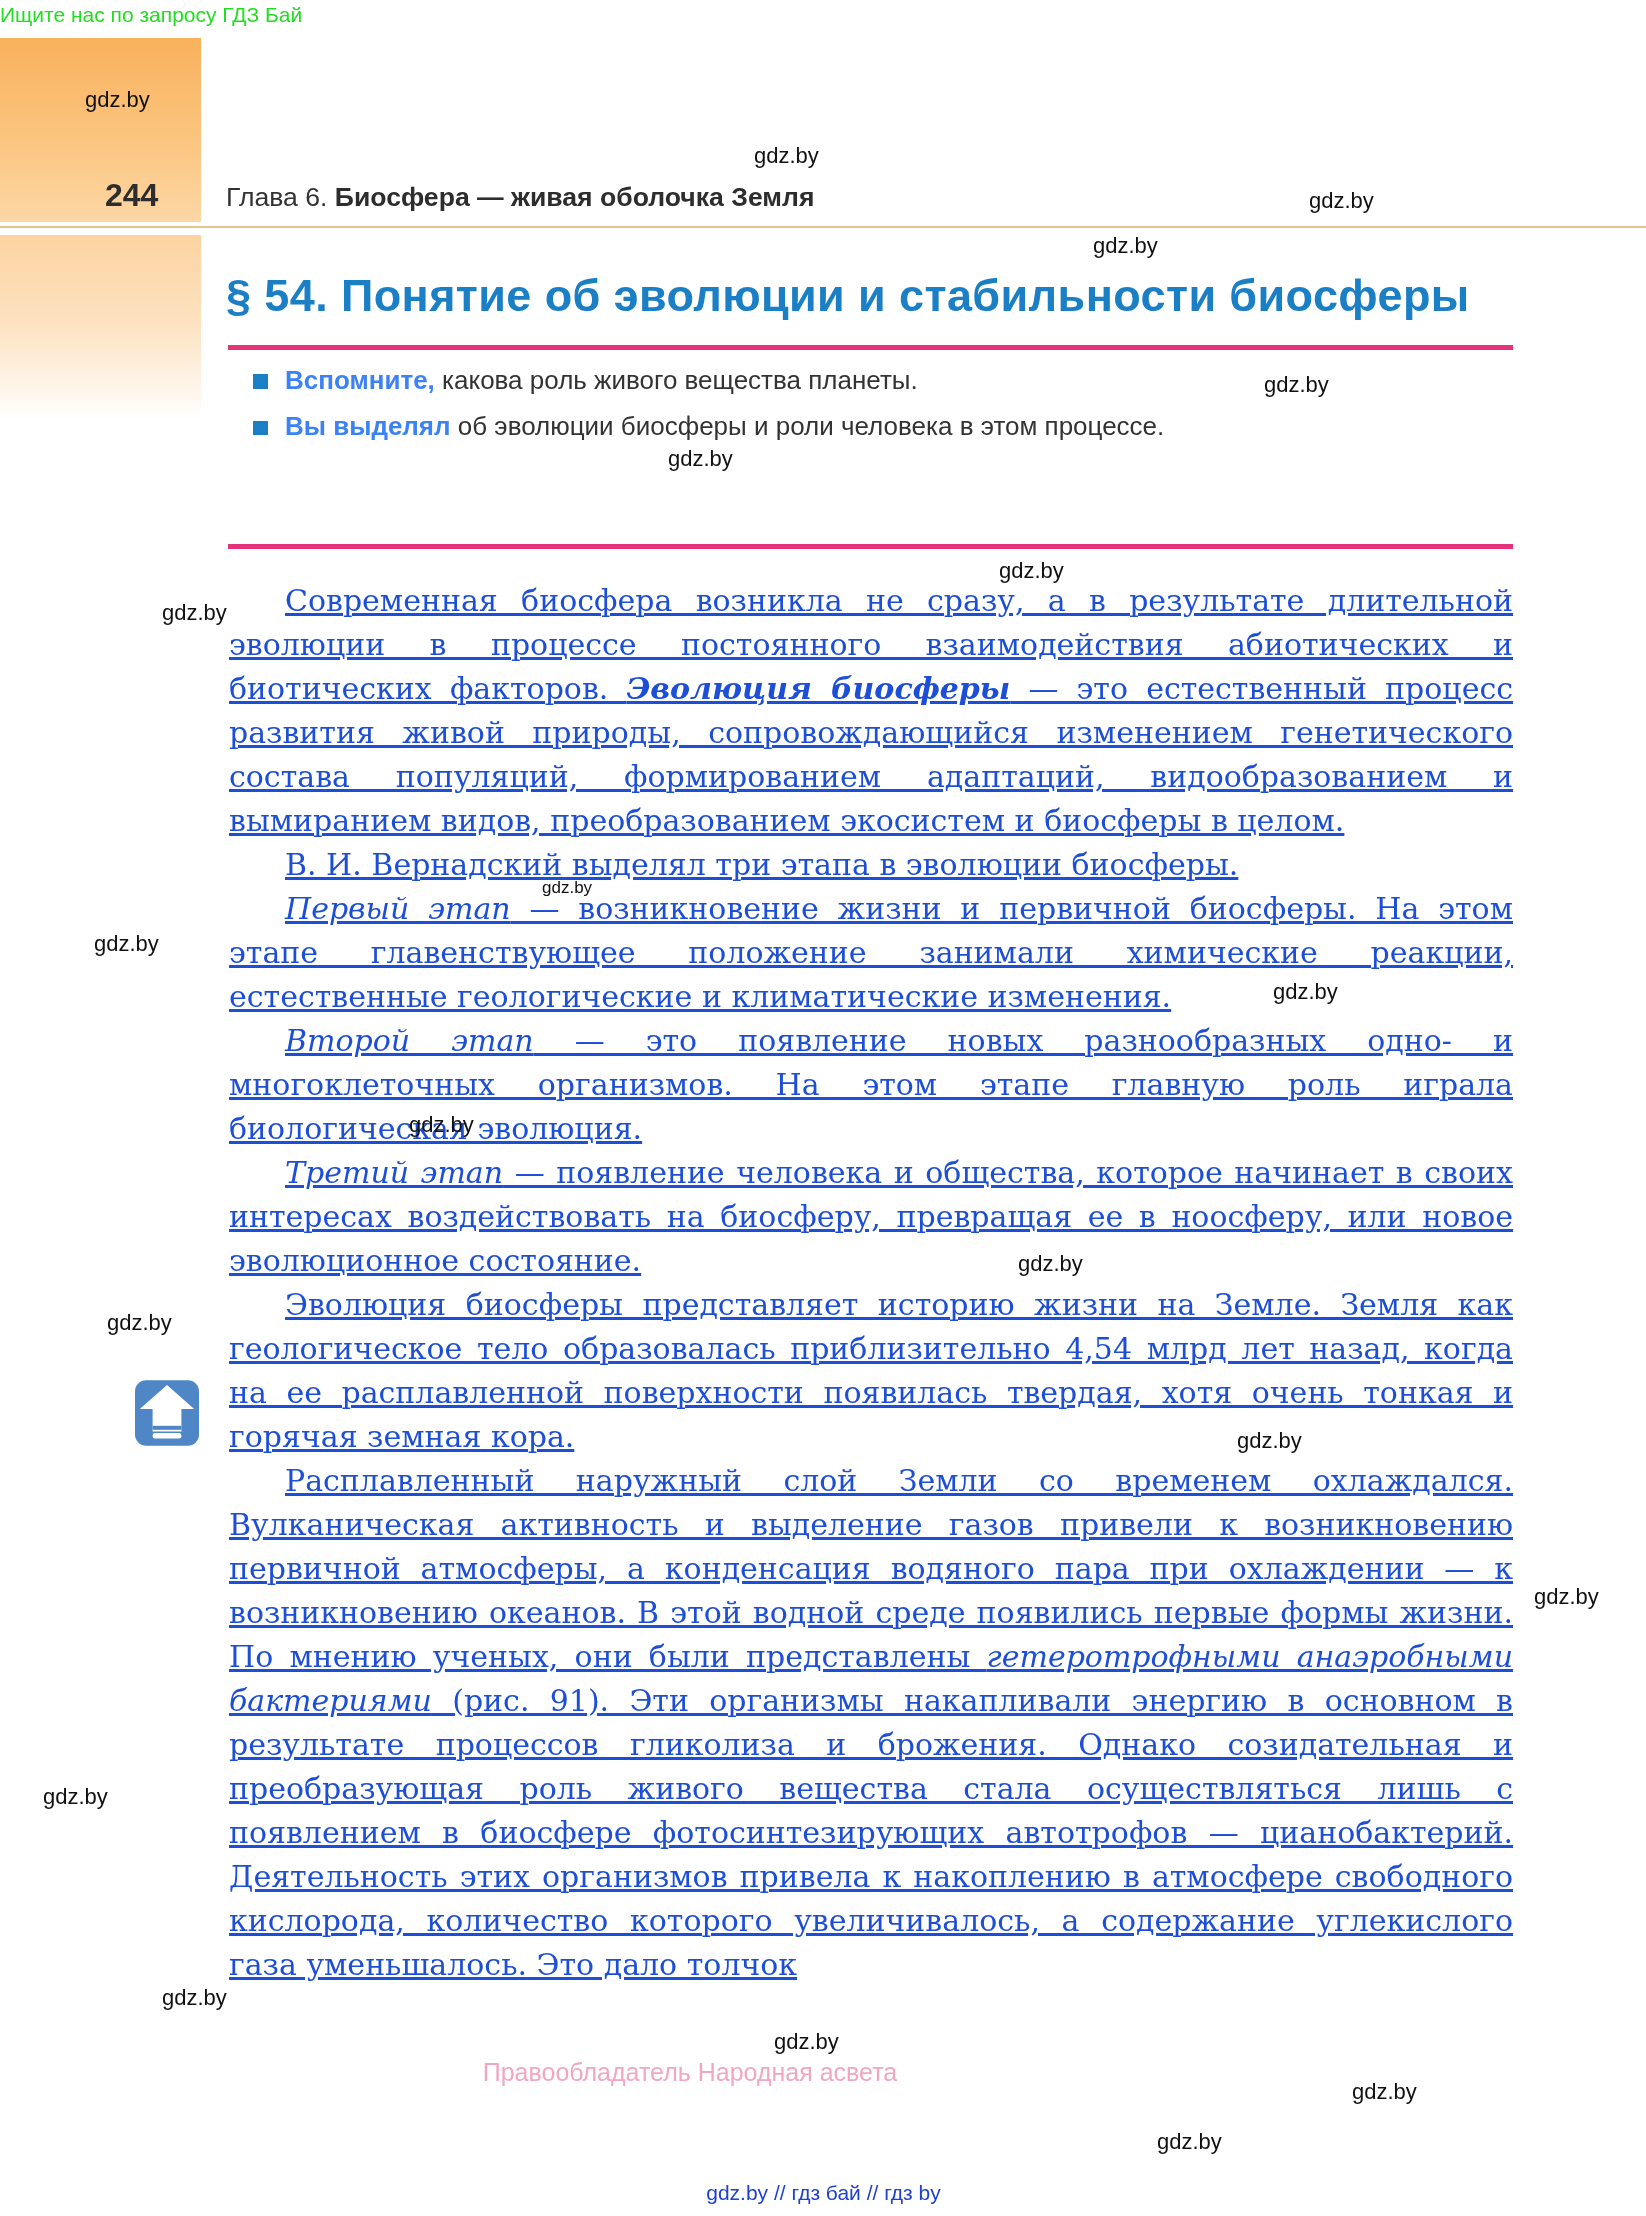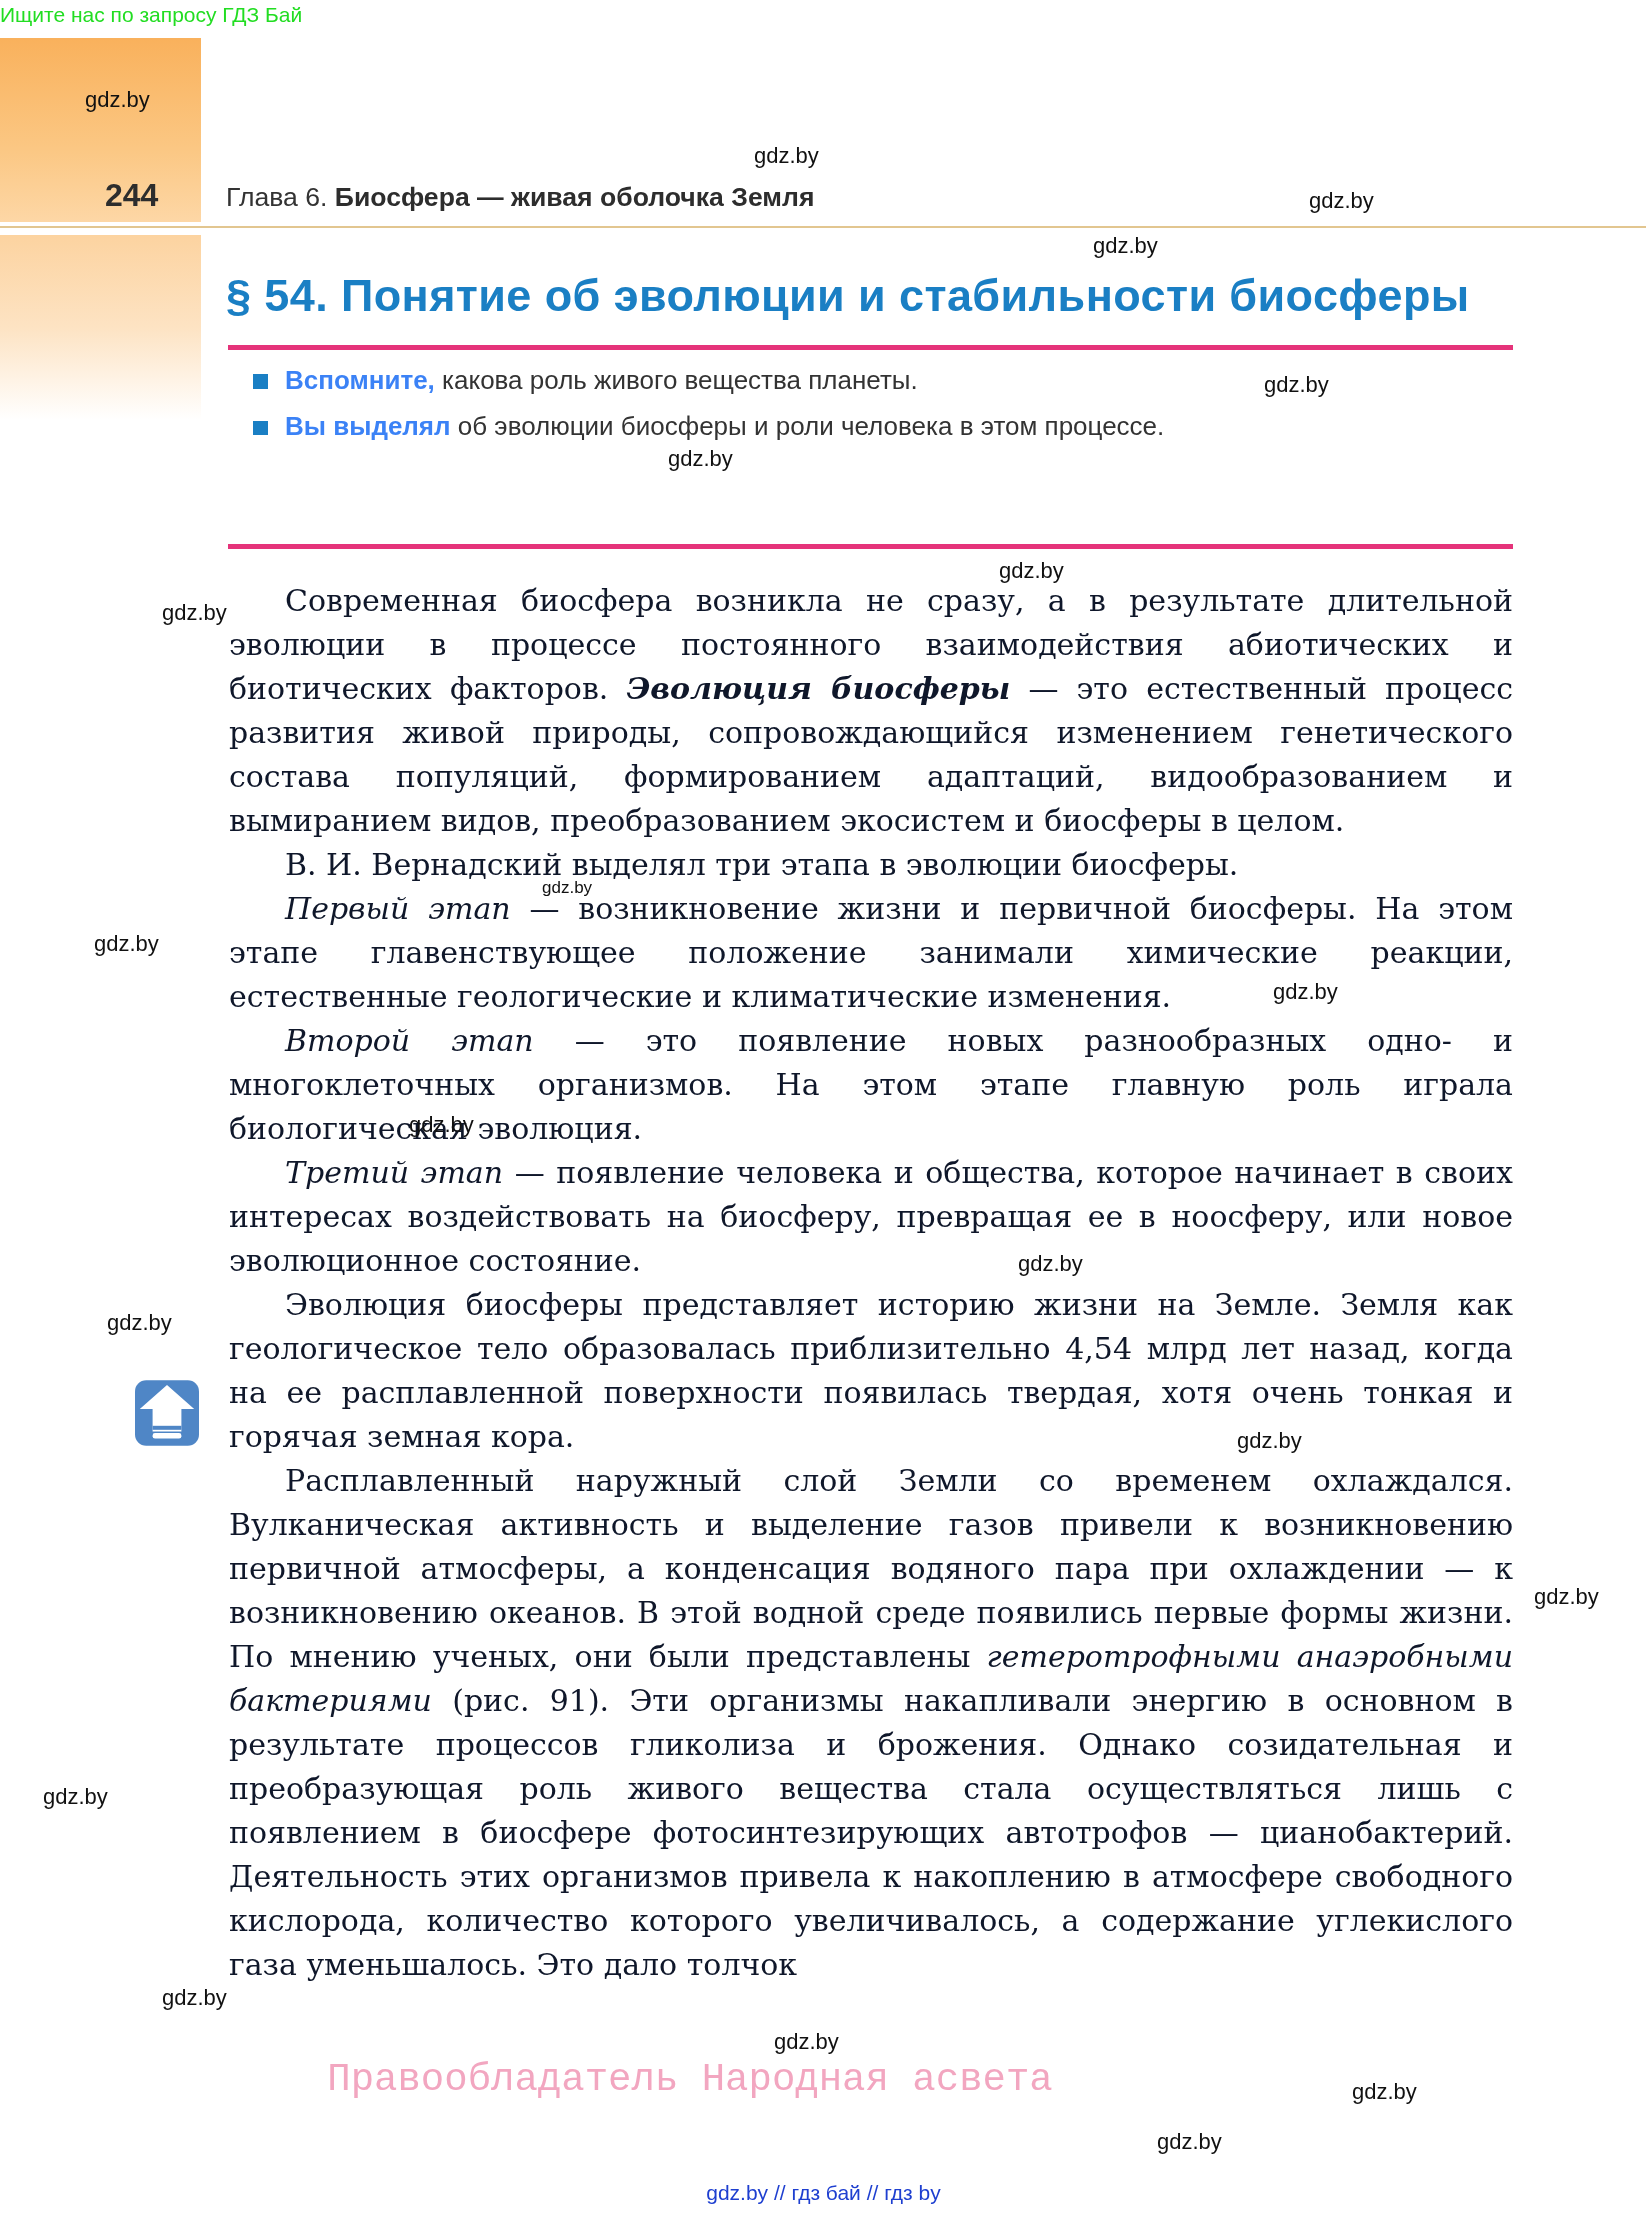--- a/index.html
+++ b/index.html
@@ -15,27 +15,27 @@
   .chapter { left:226px; top:182px; font-size:26.6px; color:#333; }
   .chapter b { font-weight:bold; color:#2d2d2d; }
   .header-line { left:0; top:226px; width:1647px; height:2.4px; background:#e2c690; }
   .title { left:226px; top:270px; font-size:45px; font-weight:bold; color:#1a7fc4; letter-spacing:0.4px; }
   .pink-line { left:228px; width:1285px; height:4.8px; background:#e5337a; }
   .bullets { left:250px; top:363px; width:1264px; font-size:26px; color:#333; }
   .bullet { position:relative; padding-left:35px; margin-bottom:11.3px; line-height:35px; text-align:justify; }
   .bullet .sq { position:absolute; left:3.2px; top:11.3px; width:14.5px; height:14.5px; background:#1a7fc4; }
   .bullet .kw { color:#3b82f6; font-weight:bold; }
   .body-text { left:229px; top:579px; width:1284px; font-family:"DejaVu Serif", serif; font-size:30px;
-     line-height:44px; color:#0f172a; }
+     line-height:44px; color:#1d4ed8;text-decoration:underline; }
   .body-text p { margin:0; text-indent:56px; text-align:justify; }
   .body-text i { font-style:italic; }
   .wm { font-size:22px; color:#111; font-family:"Liberation Sans", sans-serif; }
   .wm-small { font-size:17px; color:#111; }
   .icon-box { left:135px; top:1380px; width:64px; height:66px; }
-  .rights { left:0; width:1380px; top:2058px; text-align:center; font-size:39px; color:#f2a6c0;font-family:Liberation Mono, monospace; }
+  .rights { left:0; width:1380px; top:2058px; text-align:center; font-size:25px; color:#f2a6c0; }
   .footer-links { left:0; width:1647px; top:2181px; text-align:center; font-size:21px; color:#1e3fd0; }
 </style>
 </head>
 <body>
 
 <div class="abs top-banner">Ищите нас по запросу ГДЗ Бай</div>
 
 <div class="abs orange-top"></div>
 <div class="abs orange-side"></div>
 

